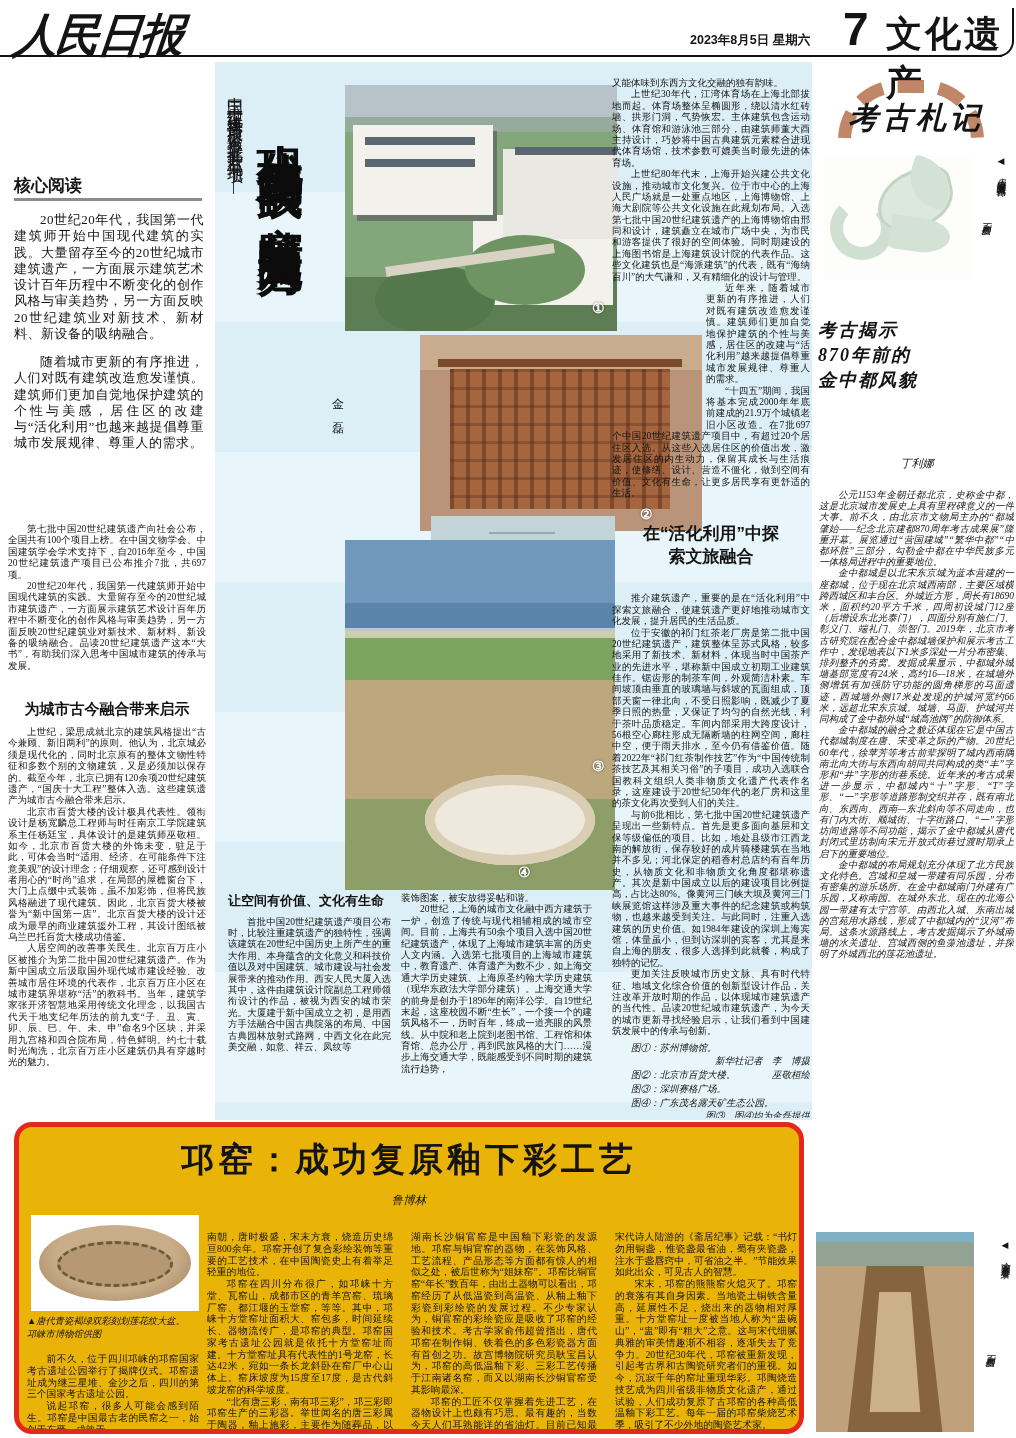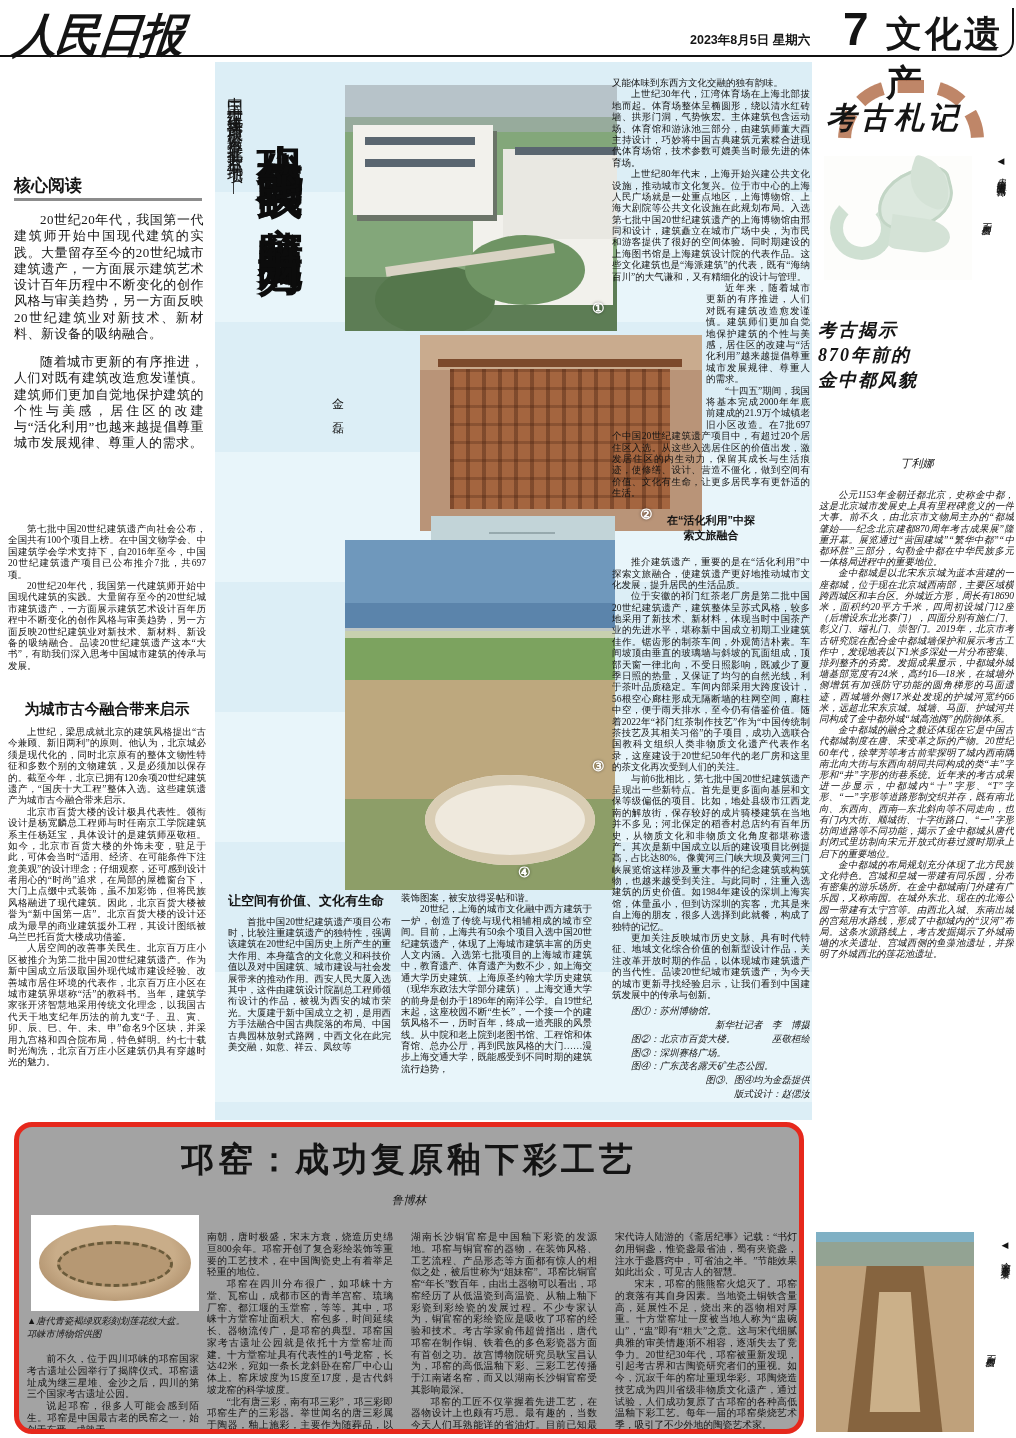--- a/index.html
+++ b/index.html
@@ -46,30 +46,30 @@
   .ph1{left:345px;top:85px;width:272px;height:246px;background:linear-gradient(180deg,#b7c3c9 0 13%,#97ab9c 13% 19%,#83a77a 19% 78%,#5d7d55 78% 100%)}
   .ph2{left:420px;top:335px;width:282px;height:196px;background:linear-gradient(180deg,#c9ab8e 0 18%,#b99478 18% 100%)}
   .ph3{left:431px;top:516px;width:184px;height:276px;background:linear-gradient(180deg,#c2d4d8 0 12%,#93adb2 12% 100%)}
   .ph4{left:345px;top:540px;width:270px;height:350px;background:linear-gradient(180deg,#6f98bc 0 18%,#5b84ab 18% 26%,#7ca35f 26% 40%,#bda87e 40% 74%,#8d9e68 74% 100%)}
   .badge{color:#fff;font-size:14px;font-weight:bold;text-shadow:0 0 3px rgba(0,0,0,.55)}
   .colA{left:228px;top:893px;width:163px;height:226px;overflow:hidden}
   .hA{font-size:13px;font-weight:bold;margin-bottom:8px;font-family:"Liberation Sans",sans-serif}
   .colB{left:401px;top:893px;width:191px;height:226px;overflow:hidden}
   .colC{left:612px;top:78px;width:198px;height:1040px;overflow:hidden;position:absolute;z-index:2}
   .ph2spacer{float:left;width:94px;height:140px}
-  .hC{text-align:center;font-size:11px;font-weight:bold;line-height:1.35;margin:14px 0;
+  .hC{text-align:center;font-size:17px;font-weight:bold;line-height:1.35;margin:24px 0;
       font-family:"Liberation Sans",sans-serif}
   .caps{font-size:9.5px;line-height:1.45;font-style:italic;margin-top:4px}
   .caps .cl{text-indent:2em}
   .caps .r{text-align:right;text-indent:0}
   .caps .sp{display:flex;justify-content:space-between;text-indent:0;padding-left:2em}
   
   .arc{left:838px;top:80px;width:146px;height:60px;border:13px dashed #b5714e;border-bottom:none;
        border-radius:146px 146px 0 0;opacity:.85}
-  .kz-logo{left:826px;top:98px;width:180px;font-size:30px;font-weight:900;
+  .kz-logo{left:826px;top:98px;width:180px;text-align:center;font-size:30px;font-weight:900;
            font-style:italic;letter-spacing:4px}
   .phx{left:824px;top:156px;width:148px;height:124px;background:#fdfdfb}
   .phx-ring{position:absolute;left:6px;top:40px;width:64px;height:64px;border:13px solid #cfe0d2;
             border-radius:50%;border-top-color:transparent}
   .phx-body{position:absolute;left:52px;top:14px;width:78px;height:58px;background:#dcе8de;
             background:#dce8de;border-radius:70% 30% 60% 40%;transform:rotate(-14deg);
             box-shadow:inset 0 0 0 3px #c2d5c5}
   .phx-wing{position:absolute;left:84px;top:4px;width:44px;height:46px;background:#d4e2d6;
             border-radius:10% 90% 20% 80%;transform:rotate(18deg)}
   .phx-tail{position:absolute;left:66px;top:62px;width:60px;height:34px;background:#d4e2d6;
@@ -81,21 +81,21 @@
   .r-body{left:819px;top:490px;width:195px;height:672px;overflow:hidden;font-size:9.5px;
           line-height:1.18;font-style:italic}
   .wph{left:816px;top:1232px;width:158px;height:200px;background:#bfa17b}
   .wph-top{position:absolute;left:0;top:0;width:100%;height:17%;background:linear-gradient(180deg,#7fb0c4 0 30%,#93a393 30% 100%)}
   .wph-trench{position:absolute;left:0;top:17%;width:100%;height:83%;background:#86643f;
               clip-path:polygon(32% 0,68% 0,80% 100%,20% 100%)}
   .wph-in{position:absolute;left:0;top:30%;width:100%;height:60%;background:#cbb089;
           clip-path:polygon(40% 0,60% 0,66% 100%,34% 100%)}
   
   .bot{left:14px;top:1122px;width:790px;height:312px;border:5px solid #e6281c;border-radius:18px;
-       background:#a3a3a3;overflow:hidden}
+       background:#eab308;overflow:hidden}
   .bot-head{position:absolute;left:0;top:10px;width:100%;text-align:center;font-size:34px;
             font-weight:900;letter-spacing:4px;font-family:"Liberation Sans",sans-serif}
   .bot-byline{position:absolute;left:0;top:66px;width:100%;text-align:center;font-size:11.5px;font-style:italic}
   .bowl{position:absolute;left:12px;top:88px;width:168px;height:96px;background:#fff}
   .bowl-o{position:absolute;left:8px;top:10px;width:152px;height:76px;border-radius:50%;
           background:radial-gradient(ellipse at 50% 40%,#c9ad89 0 55%,#9c7b57 100%)}
   .bowl-i{position:absolute;left:26px;top:26px;width:116px;height:46px;border-radius:50%;
           background:#b69873;border:3px dashed #6b5b3a}
   .bot-cap{position:absolute;left:8px;top:188px;width:172px;font-size:9.3px;line-height:1.45;font-style:italic}
   .bot-cap .r{}

